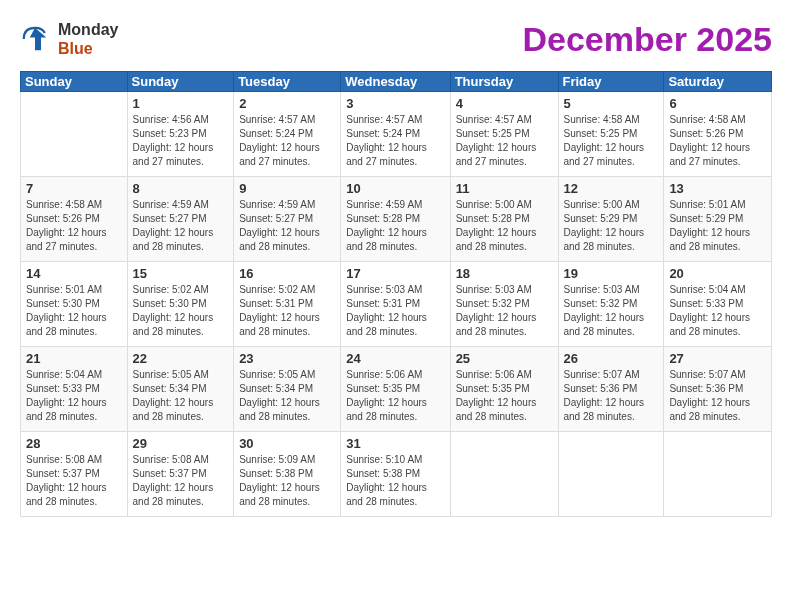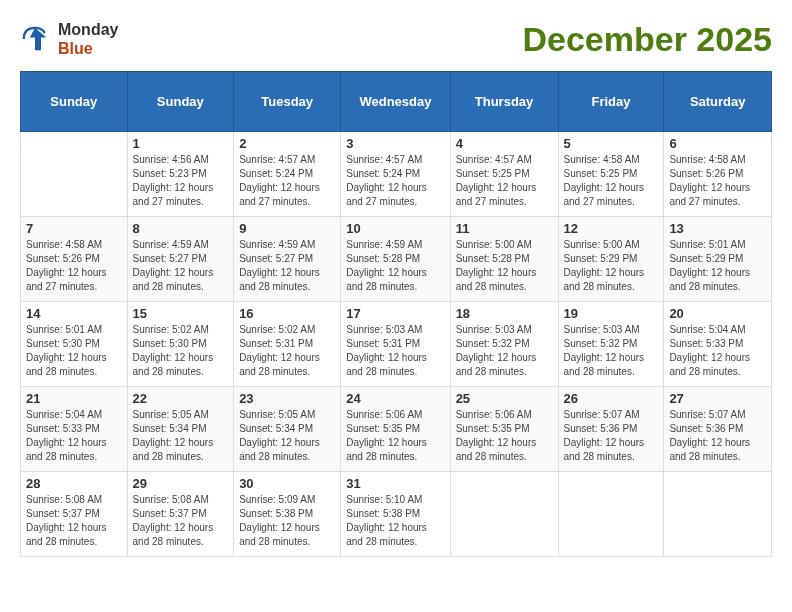--- a/index.html
+++ b/index.html
@@ -18,22 +18,22 @@
     table {
       width: 100%;
       border-collapse: collapse;
       border: 1px solid #ccc;
     }
     th {
       background-color: #2a6db5;
       color: white;
       font-size: 13px;
       font-weight: bold;
-      padding: 22px 4px;
-      text-align: center;
+      padding: 2px 4px;
+      text-align: left;
       border: 1px solid #1d5a99;
     }
     td {
       vertical-align: top;
       border: 1px solid #ddd;
       padding: 4px 5px;
       font-size: 10.5px;
       color: #333;
       width: 113px;
       height: 85px;
@@ -63,21 +63,21 @@
     <svg class="logo-icon" viewBox="0 0 40 40" xmlns="http://www.w3.org/2000/svg">
       <path d="M5 20 Q5 5 20 5 Q30 5 33 12" stroke="#1a5fa8" stroke-width="3" fill="none"></path>
       <path d="M20 5 L35 18 L28 18 L28 35 L20 35 L20 18 L13 18 Z" fill="#1a5fa8"></path>
     </svg>
     <div style="margin-left:4px;">
       <div style="font-size:16px; font-weight:bold; color:#333; line-height:1.2;">Monday</div>
       <div style="font-size:16px; font-weight:bold; color:#c2410c; line-height:1.2;">Blue</div>
     </div>
   </div>
   <div style="text-align:right;">
-    <div style="font-size:34px; font-weight:bold; color:#4d7c0f;">December 2025</div>
+    <div style="font-size:34px; font-weight:bold; color:#a21caf;">December 2025</div>
   </div>
 </div>
 
 <table>
   <thead>
     <tr>
     <th>Sunday</th>
         <th>Sunday</th>
         <th>Tuesday</th>
         <th>Wednesday</th>

